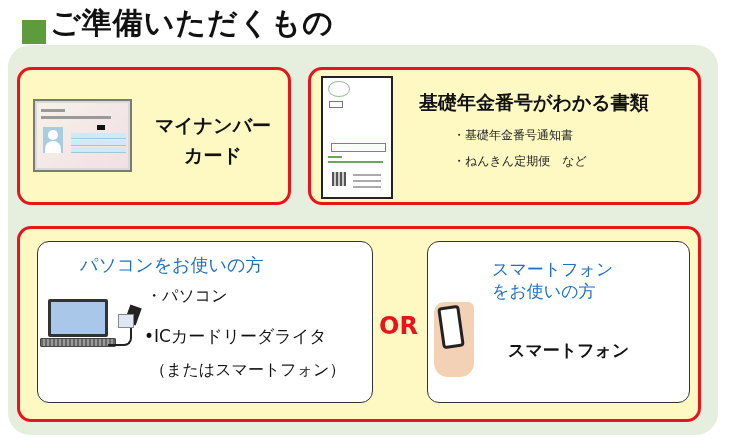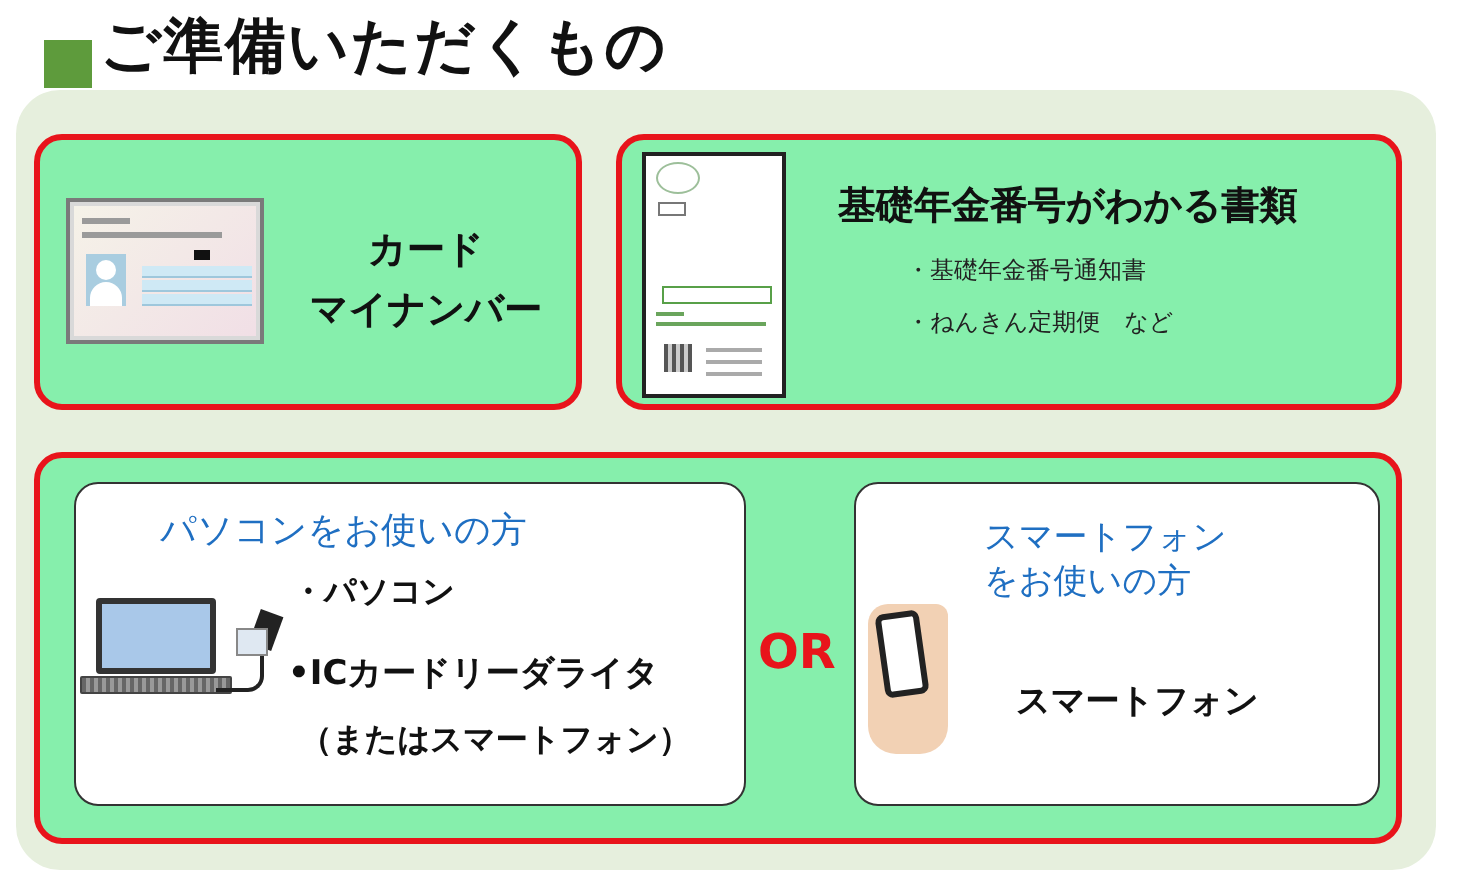--- a/index.html
+++ b/index.html
@@ -5,21 +5,21 @@
     * { box-sizing: border-box; margin: 0; padding: 0; }
     html, body { width: 731px; height: 438px; background: #ffffff; overflow: hidden; }
     body { position: relative; font-family: "DejaVu Sans", "Liberation Sans", sans-serif; color: #111; }
 
     .title { position: absolute; left: 22px; top: 2px; height: 42px; display: flex; align-items: flex-end; }
     .title-square { width: 24px; height: 24px; background: #5e9b3c; margin-right: 4px; }
     .title-text { font-size: 30px; font-weight: bold; color: #111; letter-spacing: 1px; }
 
     .panel { position: absolute; left: 8px; top: 45px; width: 710px; height: 390px; background: #e6efdd; border-radius: 22px; }
 
-    .box { position: absolute; background: #86efac; border: 3px solid #e8141b; border-radius: 14px; }
+    .box { position: absolute; background: #fef9c3; border: 3px solid #e8141b; border-radius: 14px; }
     .box-card { left: 17px; top: 67px; width: 274px; height: 138px; }
     .box-docs { left: 308px; top: 67px; width: 393px; height: 138px; }
     .box-device { left: 17px; top: 226px; width: 684px; height: 196px; }
 
     
     .mn-card { position: absolute; left: 13px; top: 29px; width: 99px; height: 73px; border: 2px solid #7a7a7a; background: #d9d9d9; padding: 2px; }
     .mn-inner { width: 100%; height: 100%; background: linear-gradient(135deg,#f5f2e8,#f1dfe6); position: relative; }
     .mn-line { position: absolute; left: 4px; height: 3px; background: #9a9a9a; }
     .mn-photo { position: absolute; left: 6px; top: 24px; width: 20px; height: 26px; background: #a9cde0; }
     .mn-photo::after { content: ""; position: absolute; left: 5px; top: 3px; width: 10px; height: 10px; border-radius: 50%; background: #fff; }
@@ -39,21 +39,21 @@
     .docs-title { position: absolute; left: 108px; top: 20px; font-size: 19px; font-weight: bold; }
     .docs-item { position: absolute; left: 142px; font-size: 12px; color: #222; }
 
     
     .inner { position: absolute; background: #fff; border: 1.5px solid #333; border-radius: 12px; }
     .inner-pc { left: 17px; top: 12px; width: 336px; height: 162px; }
     .inner-sp { left: 407px; top: 12px; width: 263px; height: 162px; }
 
     .blue-head { position: absolute; color: #1f6fc2; font-weight: normal; font-size: 18px; }
     .pc-head { left: 42px; top: 11px; }
-    .pc-item { position: absolute; font-size: 16px; font-weight: bold; }
+    .pc-item { position: absolute; font-size: 16px; font-weight: normal; }
 
     .laptop-screen { position: absolute; left: 10px; top: 57px; width: 60px; height: 38px; background: #a9c8e9; border: 3px solid #333; border-radius: 2px; }
     .laptop-base { position: absolute; left: 2px; top: 96px; width: 76px; height: 9px; background: repeating-linear-gradient(90deg,#666 0 2px,#999 2px 4px); border: 1px solid #444; border-radius: 1px; }
     .reader { position: absolute; left: 80px; top: 72px; width: 16px; height: 14px; background: #dfe8f2; border: 1px solid #888; }
     .reader-dark { position: absolute; left: 89px; top: 64px; width: 12px; height: 18px; background: #222; transform: rotate(20deg); }
     .cable { position: absolute; left: 70px; top: 86px; width: 24px; height: 18px; border-right: 2px solid #222; border-bottom: 2px solid #222; border-radius: 0 0 8px 0; }
 
     .or-label { position: absolute; left: 359px; top: 83px; color: #e8141b; font-weight: bold; font-size: 24px; }
 
     .sp-head { left: 64px; top: 16px; line-height: 1.3; font-size: 17px; }
@@ -77,22 +77,22 @@
       <div class="mn-line" style="top:6px;width:24px;"></div>
       <div class="mn-line" style="top:13px;width:70px;"></div>
       <div class="mn-photo"></div>
       <div class="mn-chip"></div>
       <div class="mn-field" style="top:30px;"></div>
       <div class="mn-field" style="top:37px;"></div>
       <div class="mn-field" style="top:44px;"></div>
     </div>
   </div>
   <div class="card-label">
+    <div>マイナンバー</div>
     <div>カード</div>
-    <div>マイナンバー</div>
   </div>
 </div>
 
 <div class="box box-docs">
   <div class="doc">
     <div class="doc-circle"></div>
     <div class="doc-tag"></div>
     <div class="doc-box"></div>
     <div class="doc-gline" style="top:78px;width:14px;"></div>
     <div class="doc-gline" style="top:83px;width:55px;"></div>

